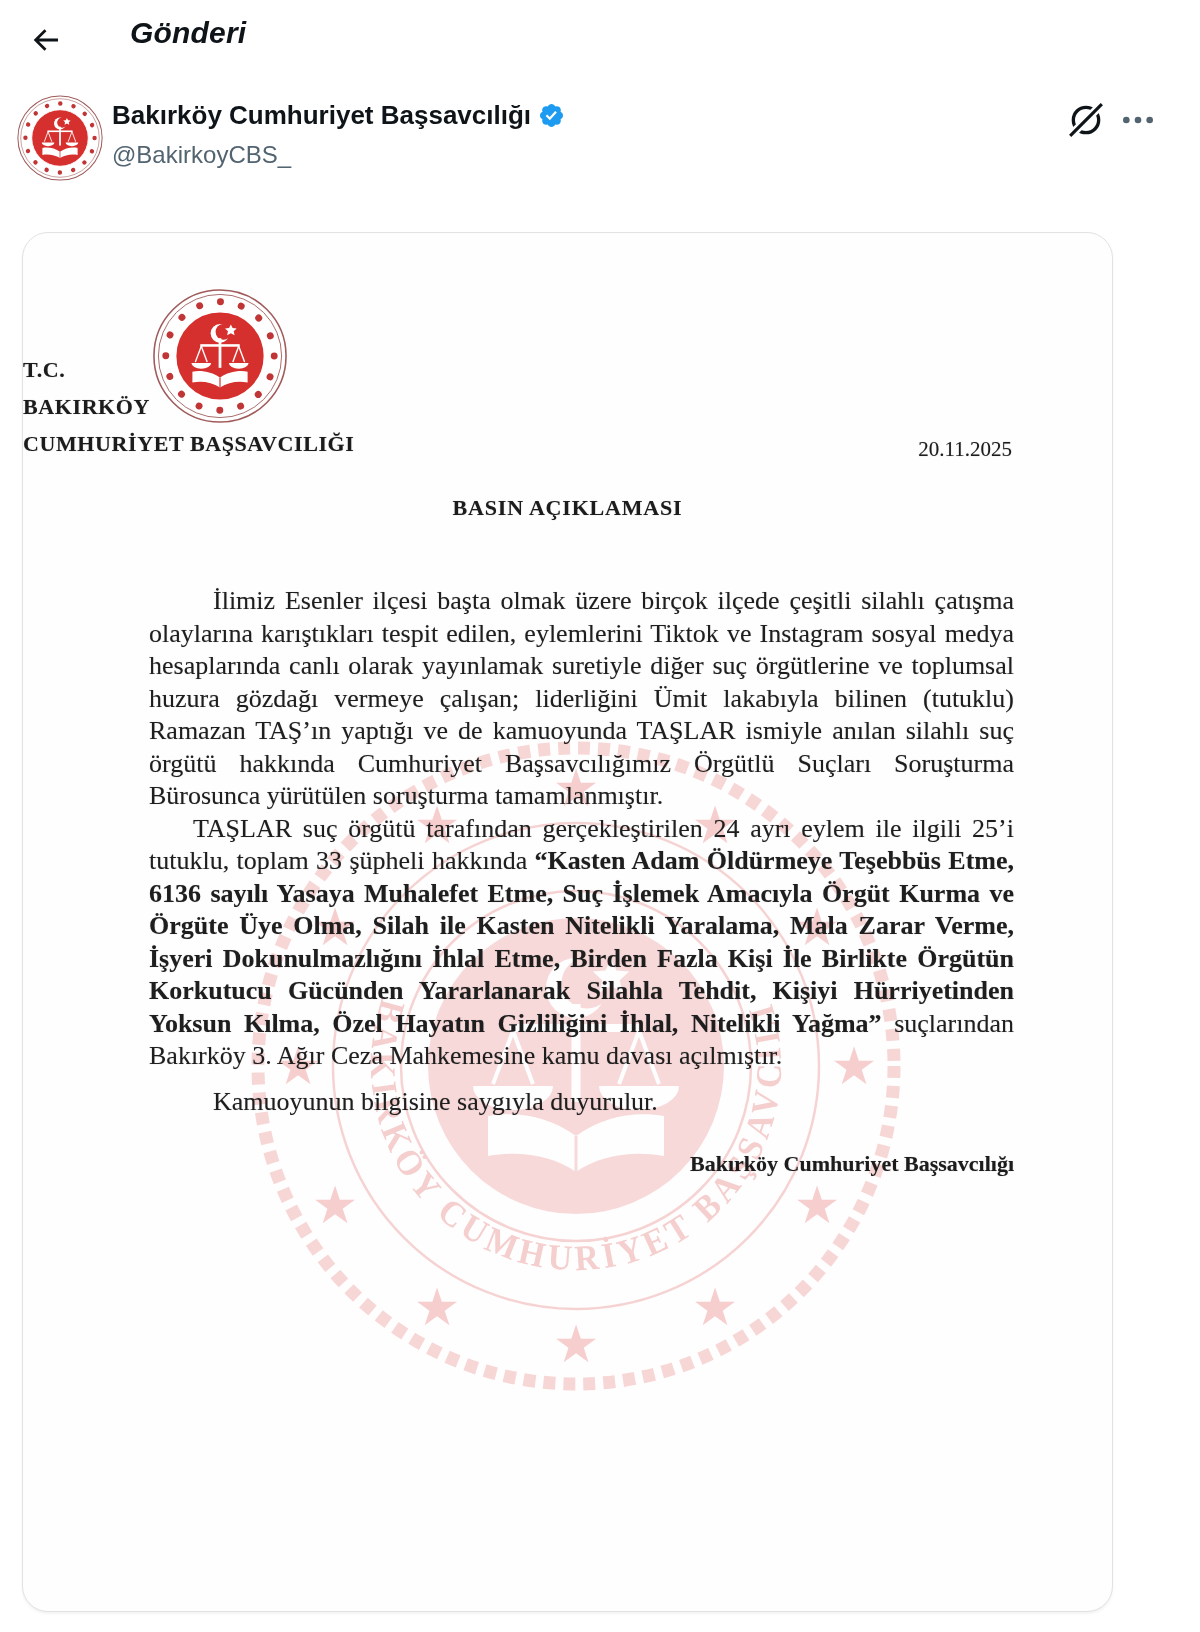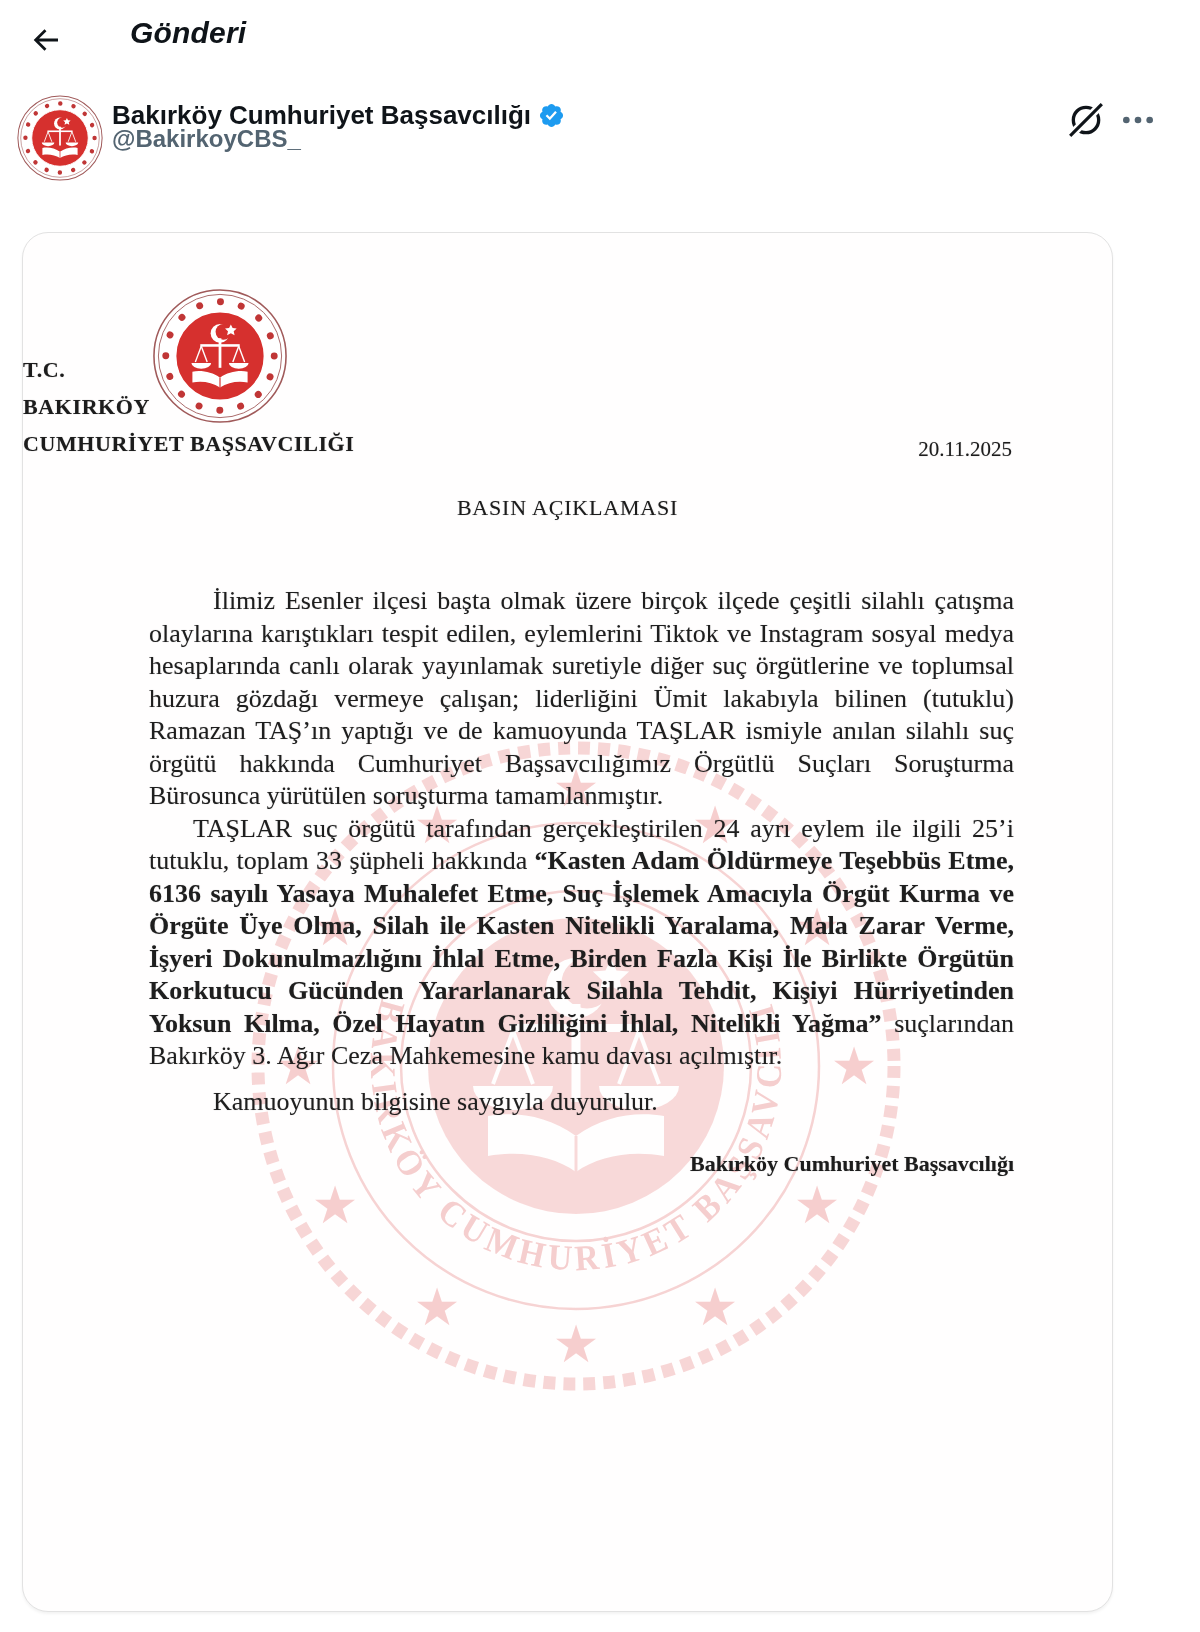--- a/index.html
+++ b/index.html
@@ -9,21 +9,21 @@
     overflow:hidden;
   }
   
   .back-btn{position:absolute;left:28px;top:22px;width:36px;height:36px;cursor:pointer;}
   .page-title{position:absolute;left:130px;top:16px;font-size:30px;font-weight:800;letter-spacing:.2px;font-style:italic;}
   
   .avatar{position:absolute;left:16px;top:94px;width:88px;height:88px;border-radius:50%;overflow:hidden;background:#fff;}
   .name-row{position:absolute;left:112px;top:100px;display:flex;align-items:center;gap:7px;}
   .author-name{font-size:26px;font-weight:700;}
   .verified{width:27px;height:27px;display:inline-block;}
-  .handle{position:absolute;left:112px;top:125px;font-size:24px;color:#536471;font-weight:700;}
+  .handle{position:absolute;left:112px;top:141px;font-size:24px;color:#536471;font-weight:400;}
   .grok-btn{position:absolute;left:1066px;top:100px;width:40px;height:40px;cursor:pointer;}
   .more-btn{position:absolute;left:1116px;top:100px;width:44px;height:40px;cursor:pointer;}
   
   .doc-card{
     position:absolute;left:22px;top:232px;width:1089px;height:1378px;
     background:#fffefe;border:1px solid #e2e2e2;border-radius:26px;
     box-shadow:0 2px 3px rgba(0,0,0,.05);overflow:hidden;
   }
   .doc-card *{font-family:"Liberation Serif","DejaVu Serif",serif;}
   .watermark{position:absolute;left:203px;top:483px;width:700px;height:700px;z-index:1;pointer-events:none;}
@@ -33,21 +33,21 @@
     position:absolute;left:0;right:0;top:118px;
     font-weight:700;font-size:22px;line-height:37px;color:#1c1c1c;
     letter-spacing:.6px;text-shadow:0 0 1px rgba(20,20,20,.35);
   }
   .doc-date{
     position:absolute;right:100px;top:204px;font-weight:400;font-size:21px;color:#1c1c1c;
     text-shadow:0 0 1px rgba(20,20,20,.35);
   }
   .doc-title{
     position:absolute;left:0;right:0;top:262px;text-align:center;
-    font-weight:400;font-size:22px;letter-spacing:.8px;color:#1c1c1c;
+    font-weight:700;font-size:22px;letter-spacing:.8px;color:#1c1c1c;
     text-shadow:0 0 1px rgba(20,20,20,.35);
   }
   .doc-body{
     position:absolute;left:126px;right:98px;top:352px;
     font-size:26px;line-height:32.5px;text-align:justify;color:#1e1e1e;
     text-shadow:0 0 1px rgba(30,30,30,.3);
   }
   .doc-body p{margin:0;}
   .p1{text-indent:64px;}
   .p2{text-indent:44px;}

